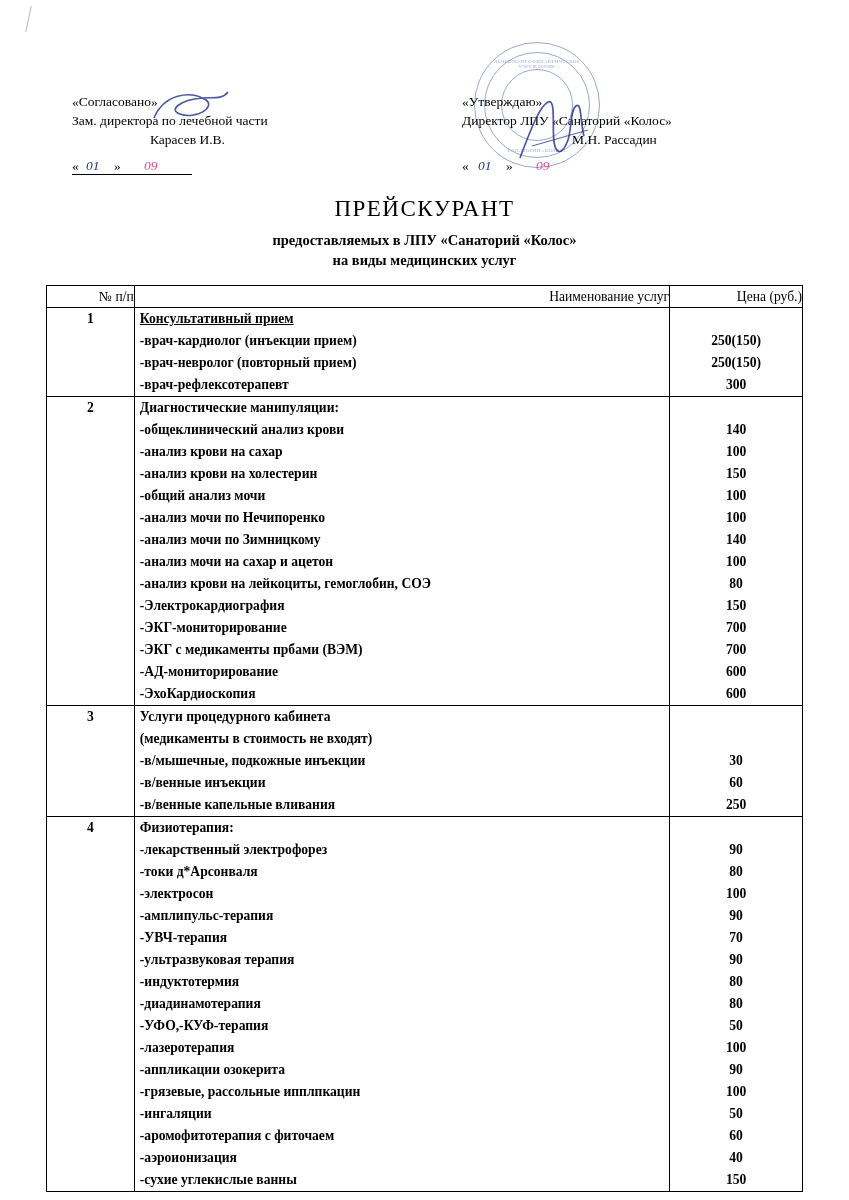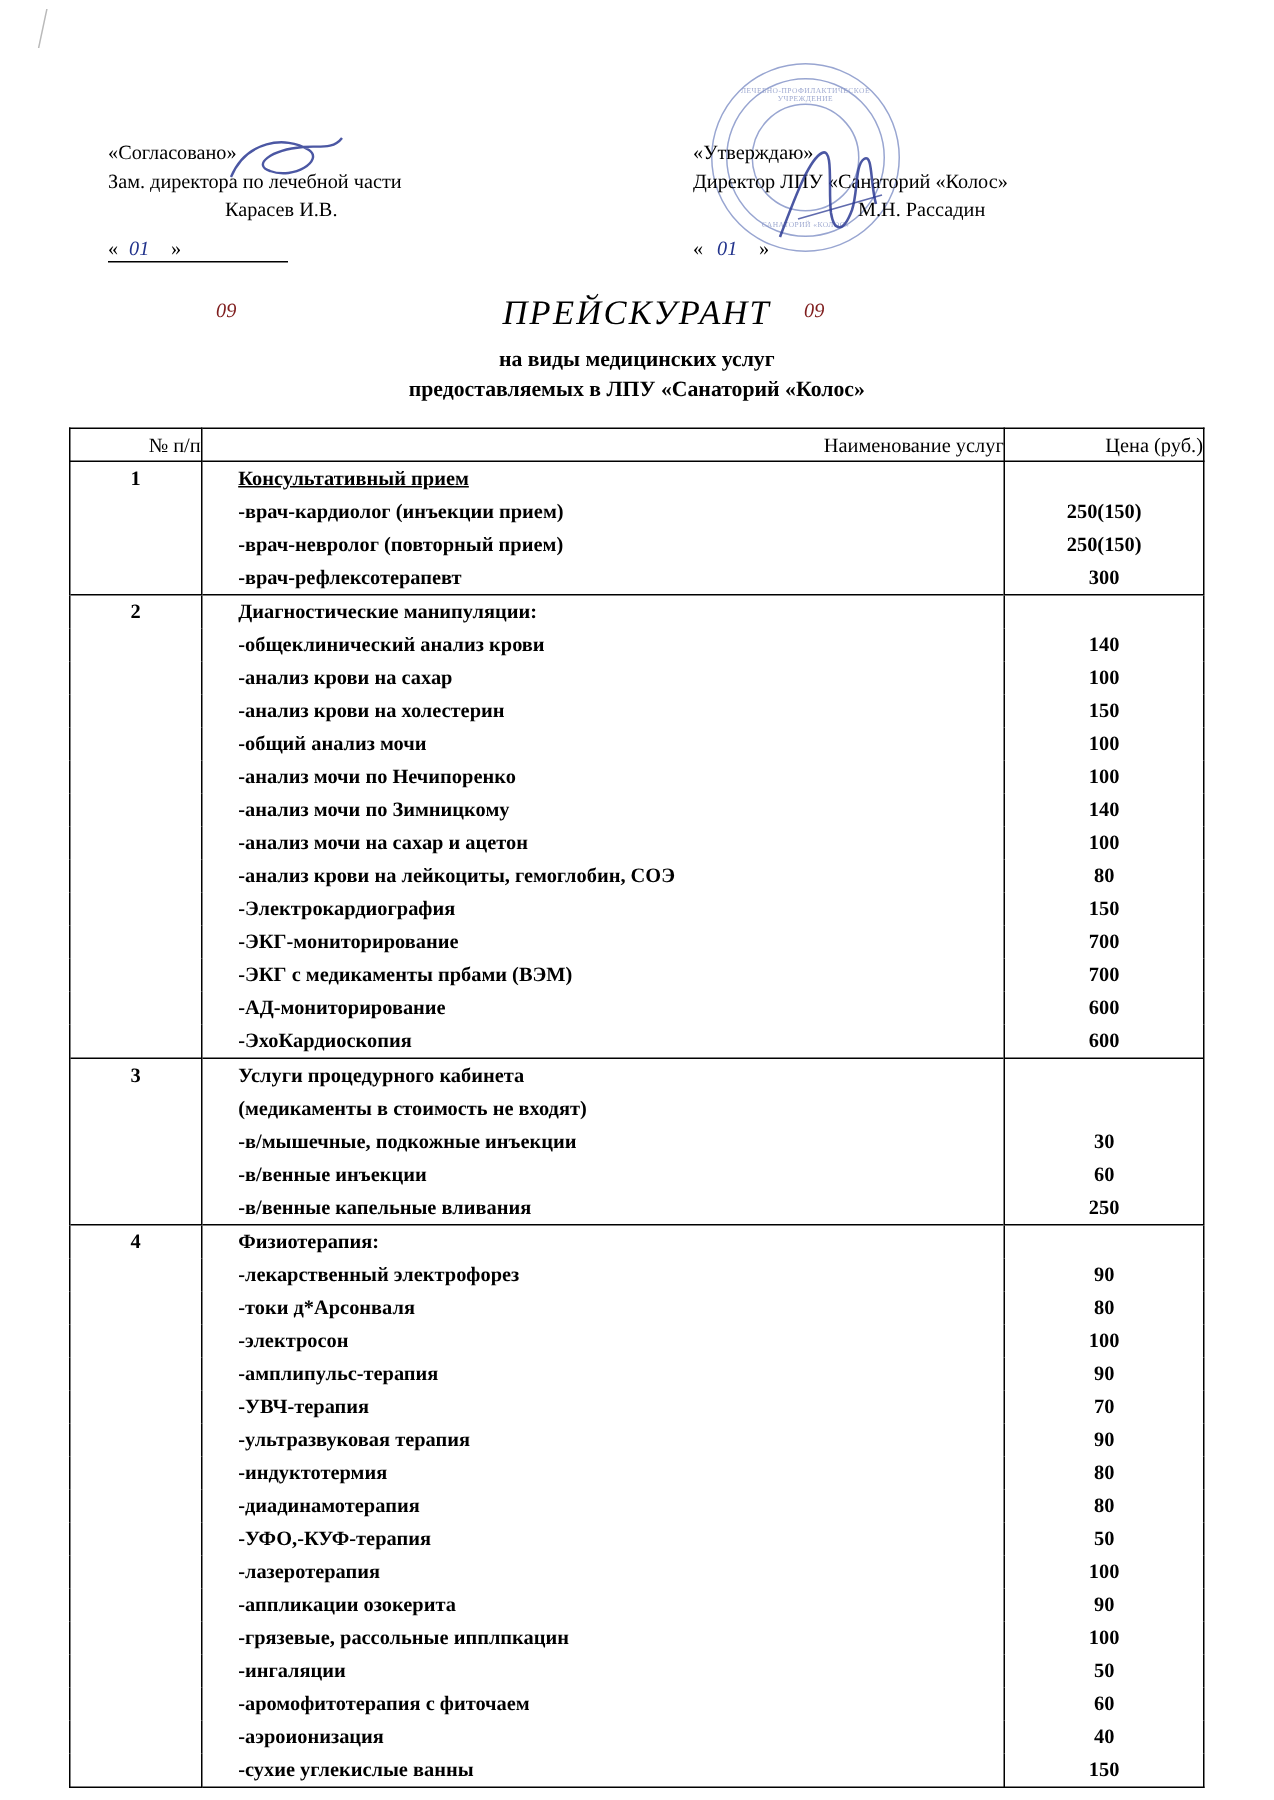--- a/index.html
+++ b/index.html
@@ -83,22 +83,21 @@
     font-family: "Liberation Serif", serif;
     font-style: italic;
     color: #22338c;
   }
   .date-row .q2 { position: absolute; left: 42px; top: 0; }
   .date-row .d2 {
     position: absolute;
     left: 72px;
     top: 0;
     font-style: italic;
-    color: #7f1d1d;
-    margin-top: 41px;
+    color: #ec4899;
   }
   .date-underline {
     position: absolute;
     left: 0;
     top: 18px;
     width: 120px;
     border-bottom: 1px solid #000;
   }
   .appr-right .date-row .d1 { left: 16px; }
   .appr-right .date-row .q2 { left: 44px; }
@@ -115,21 +114,20 @@
     position: absolute;
     top: 196px;
     left: 0;
     width: 849px;
     text-align: center;
   }
   .doc-title {
     font-size: 23px;
     letter-spacing: 1.5px;
     font-weight: 400;
-    font-style: italic;
   }
   .doc-sub {
     font-size: 14.5px;
     font-weight: bold;
     margin-top: 8px;
     line-height: 20px;
   }
 
   
   .price-table {
@@ -166,21 +164,21 @@
   tr.last-row td { border-bottom: 1px solid #000; }
 
   td.c-num {
     text-align: center;
     font-weight: bold;
     height: 22px;
     line-height: 22px;
   }
   td.c-name {
     text-align: left;
-    padding-left: 24px;
+    padding-left: 5px;
     font-weight: bold;
     height: 22px;
     line-height: 22px;
     white-space: nowrap;
   }
   td.c-price {
     text-align: center;
     font-weight: bold;
     height: 22px;
     line-height: 22px;
@@ -257,22 +255,22 @@
   </svg>
 
   <svg class="pen" style="left:510px; top:96px;" width="90" height="70" viewBox="0 0 90 70">
     <path d="M10 62 C22 30, 30 10, 38 6 C46 2, 42 30, 44 46 C46 58, 52 60, 58 44 C62 32, 60 14, 66 10 C72 6, 70 26, 74 40" fill="none" stroke="#2b3a93" stroke-width="1.7" opacity="0.85"></path>
     <path d="M22 50 L78 34" fill="none" stroke="#2b3a93" stroke-width="1.2" opacity="0.75"></path>
   </svg>
 
   <div class="doc-head">
     <div class="doc-title">ПРЕЙСКУРАНТ</div>
     <div class="doc-sub">
+      <div>предоставляемых в ЛПУ «Санаторий «Колос»</div>
       <div>на виды медицинских услуг</div>
-      <div>предоставляемых в ЛПУ «Санаторий «Колос»</div>
     </div>
   </div>
 
   <table class="price-table">
     <colgroup>
       <col class="col-num">
       <col class="col-name">
       <col class="col-price">
     </colgroup>
     <thead>

